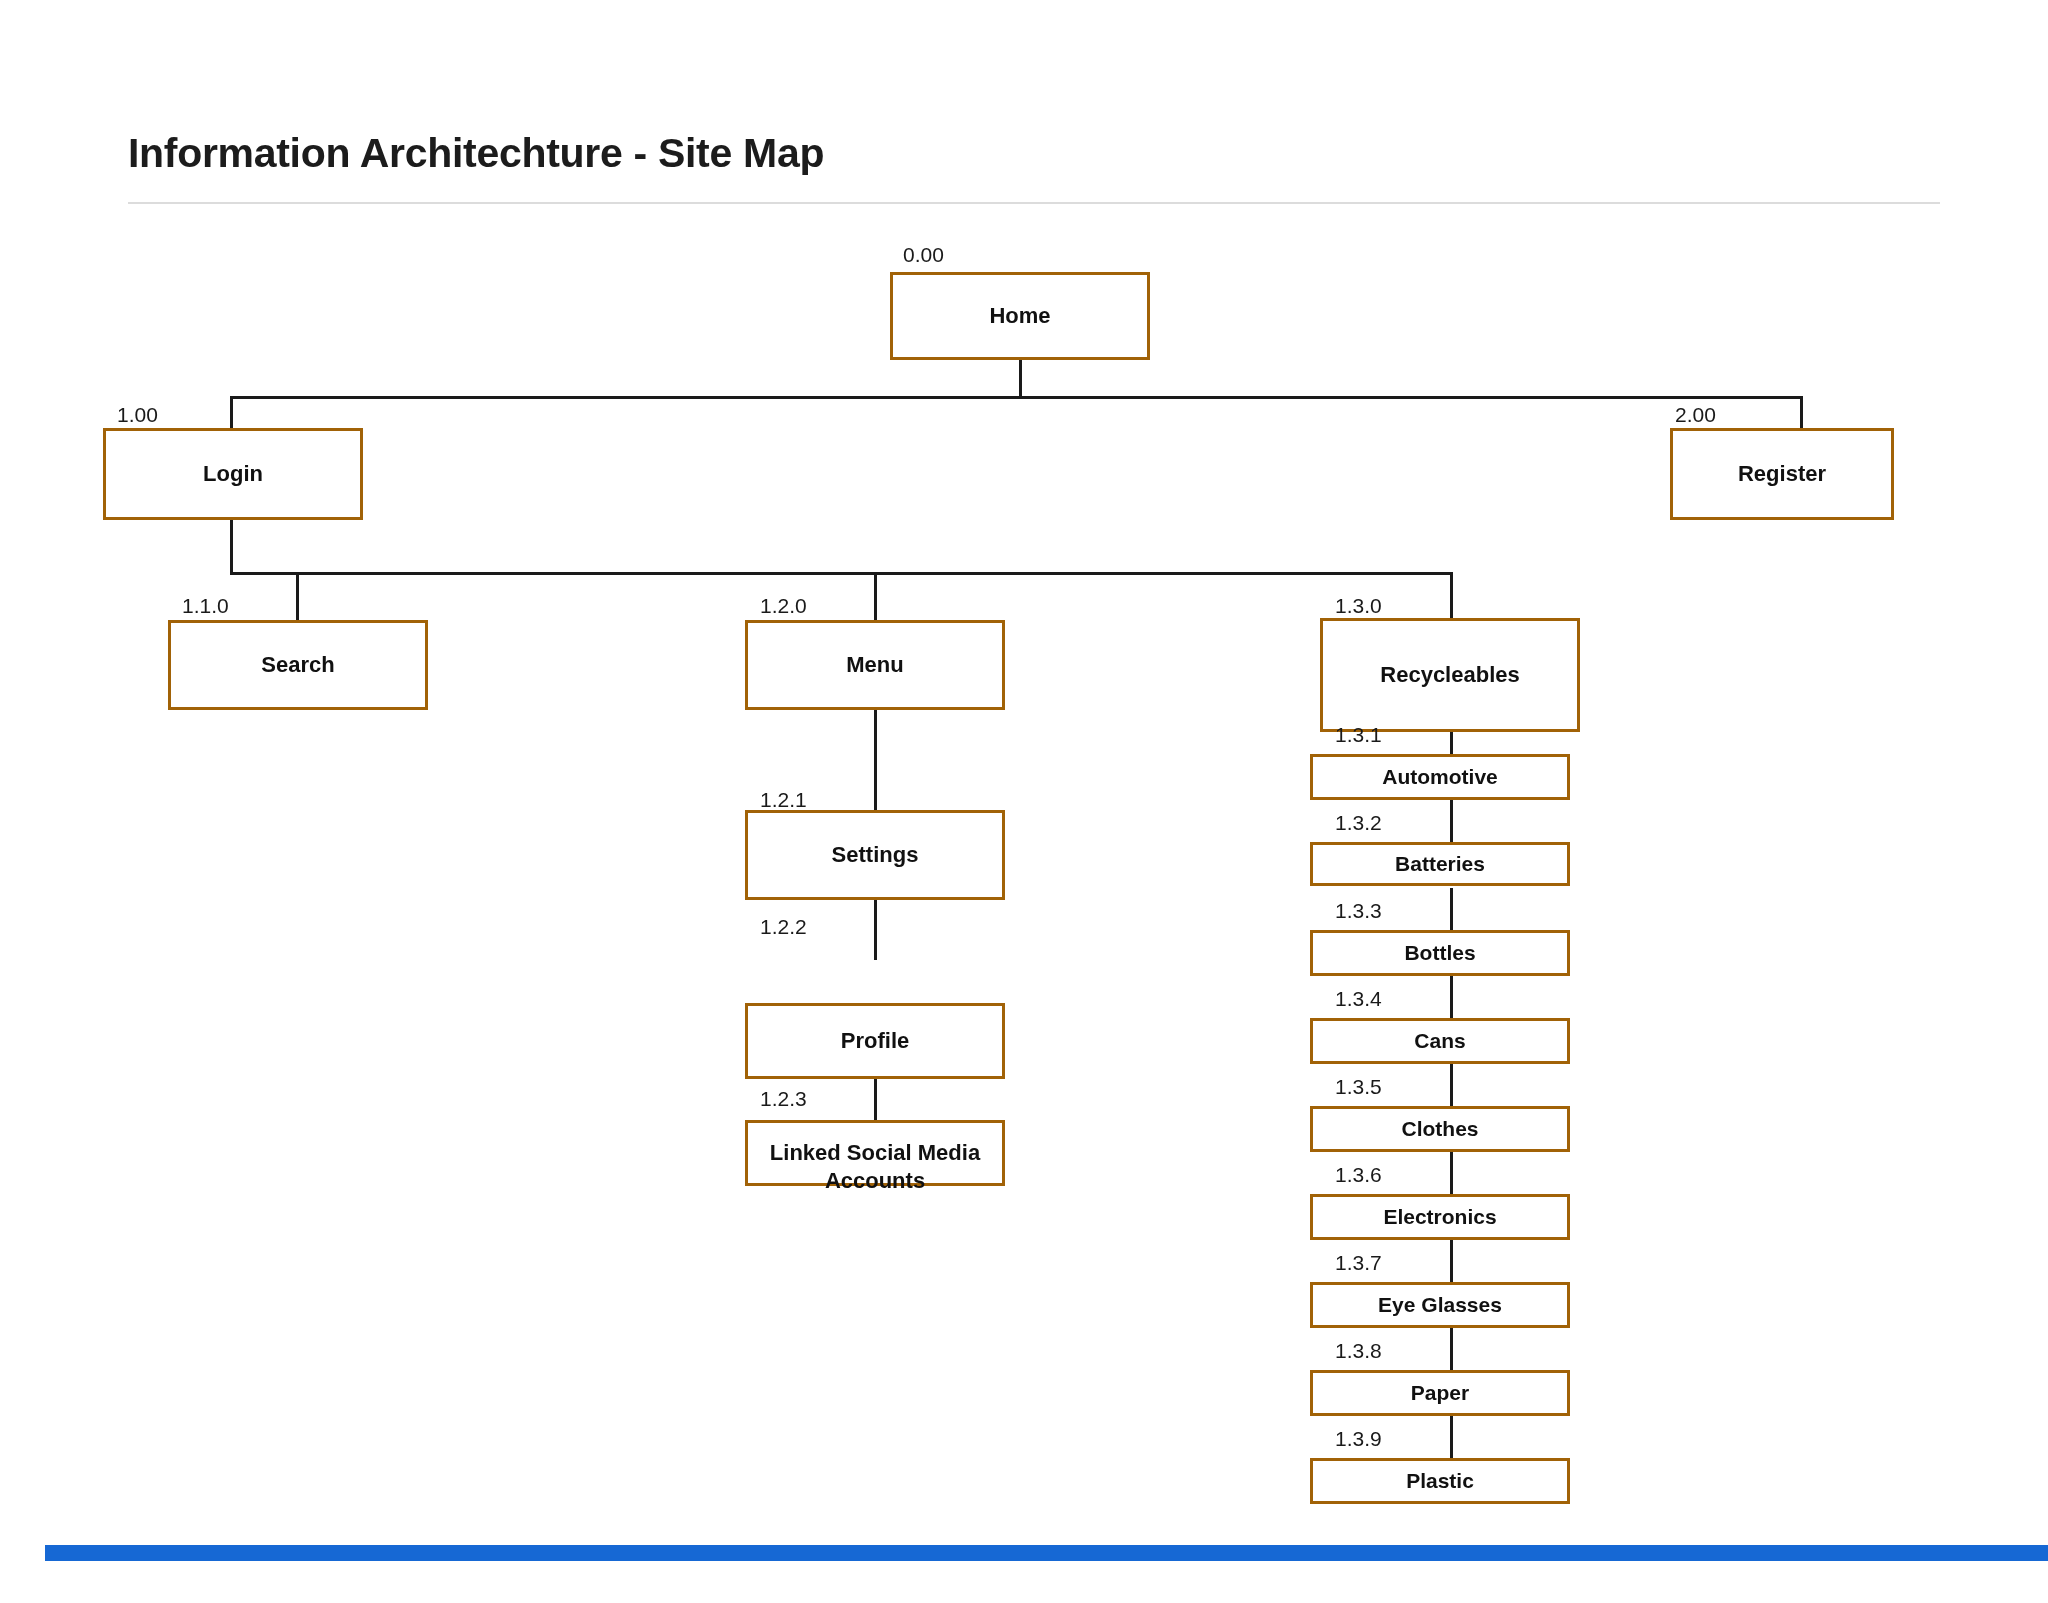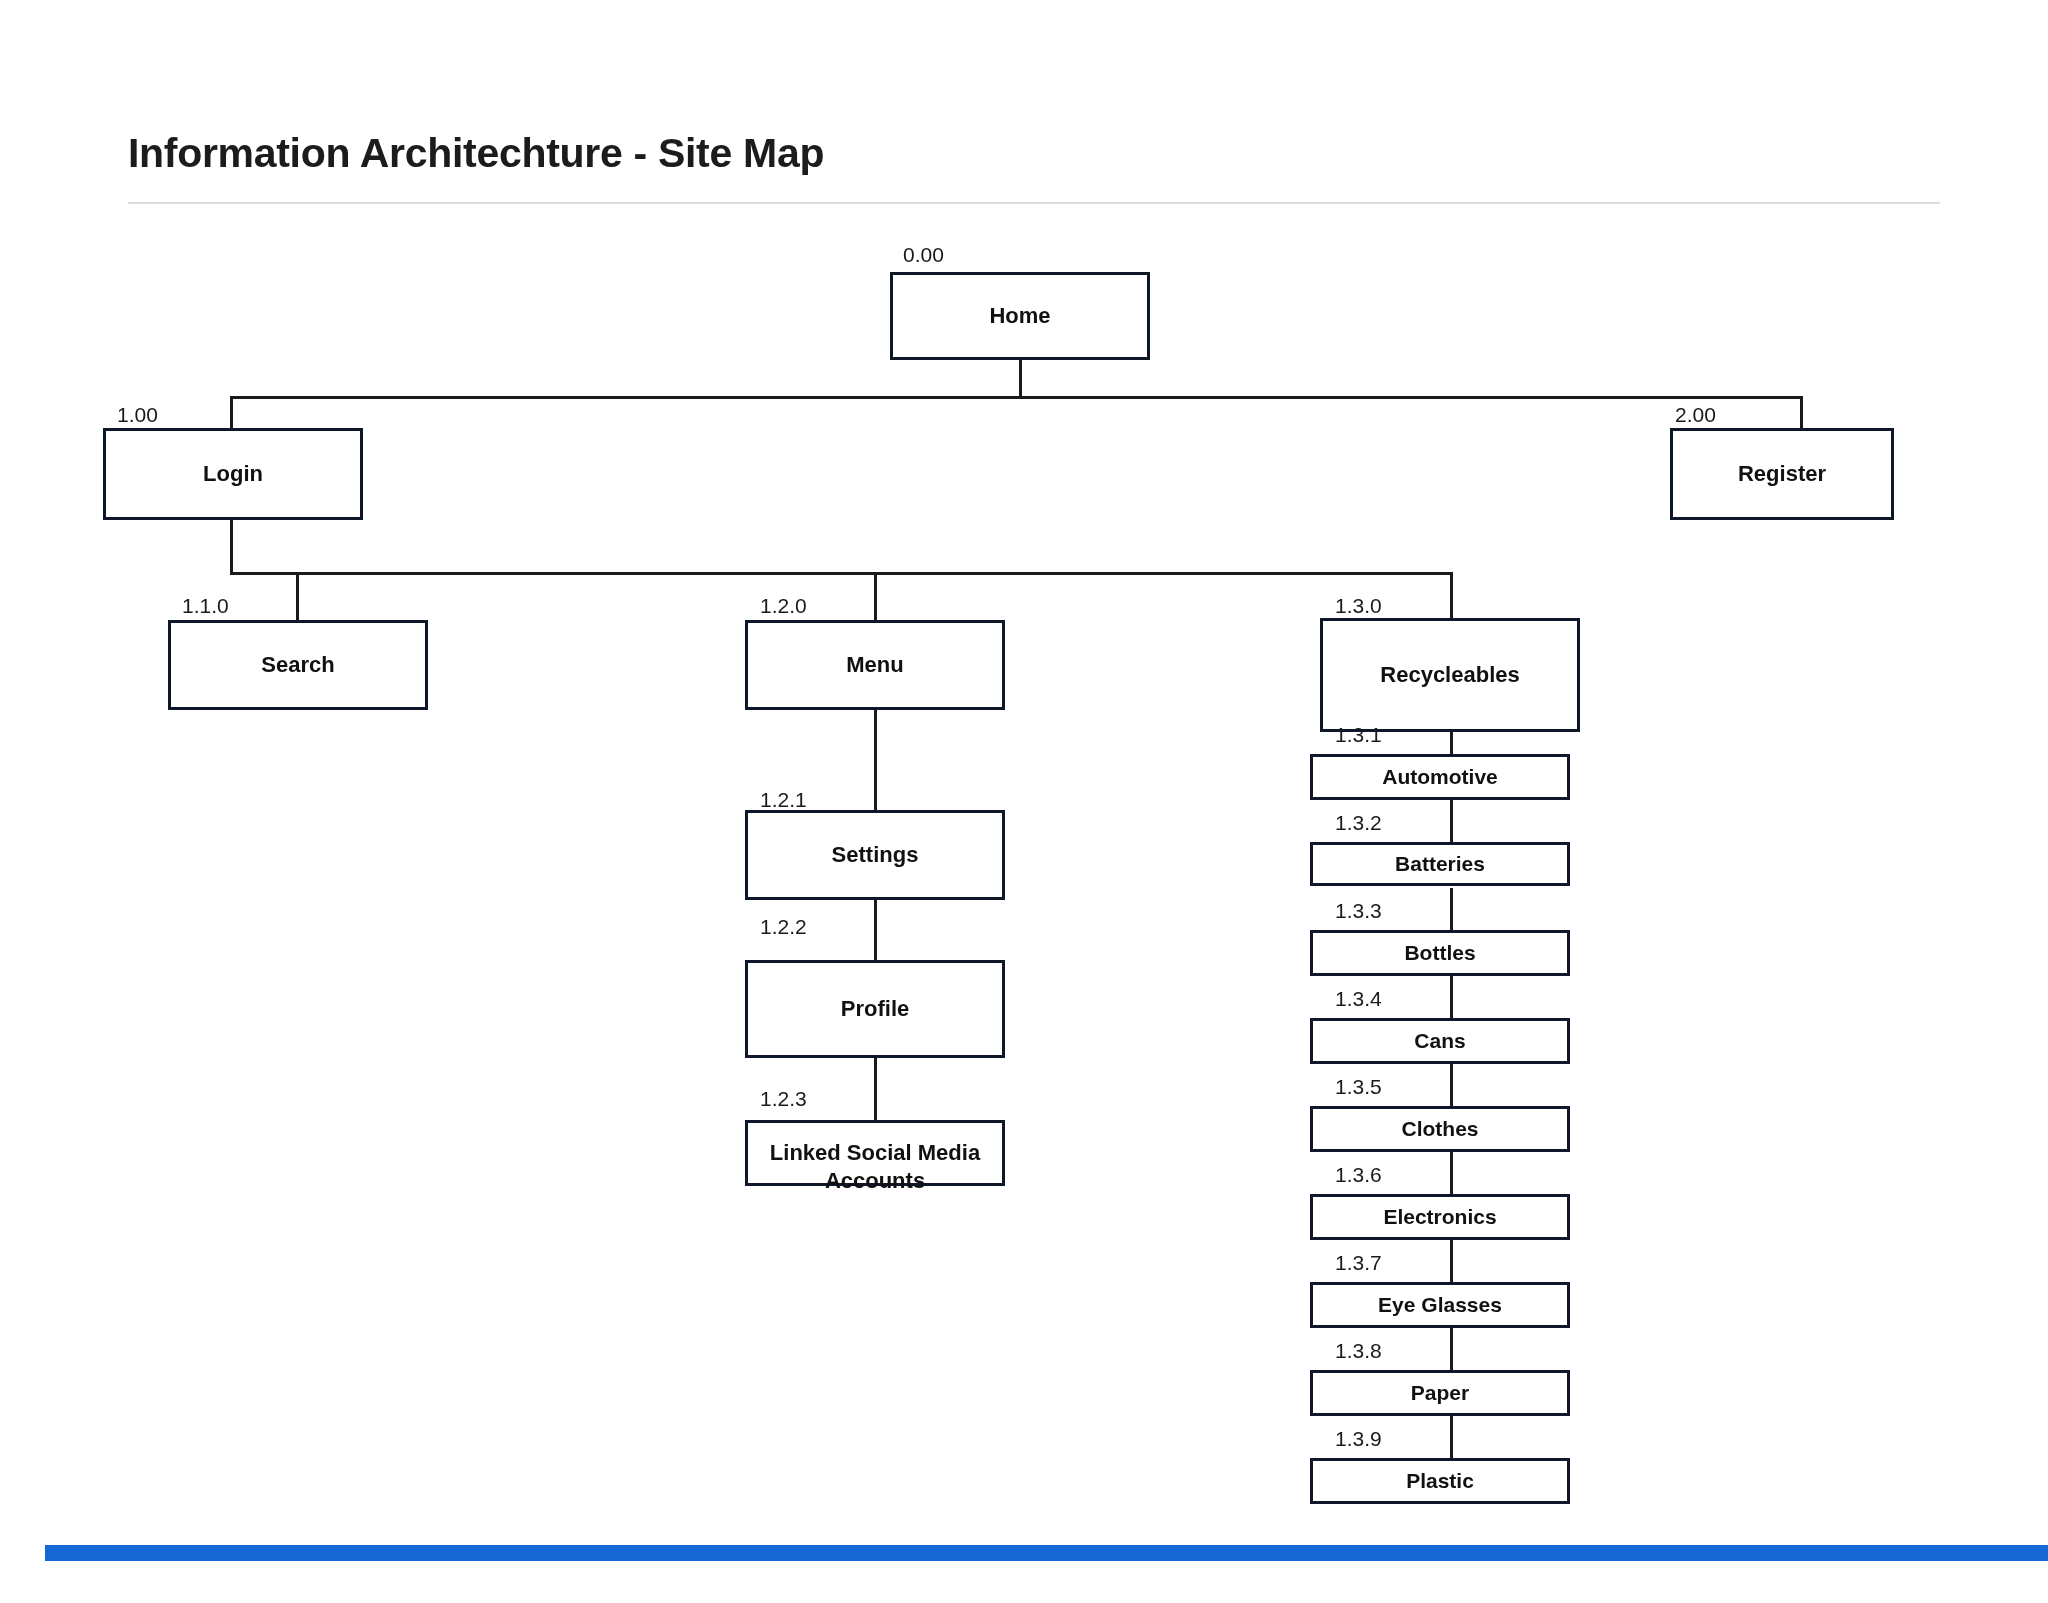--- a/index.html
+++ b/index.html
@@ -47,21 +47,21 @@
     top: 1545px;
     width: 2003px;
     height: 16px;
     background: #1668d4;
   }
 
   
   .node {
     position: absolute;
     box-sizing: border-box;
-    border: 3px solid #0f172a;
+    border: 3px solid #a16207;
     background: #ffffff;
     display: flex;
     align-items: center;
     justify-content: center;
     text-align: center;
     font-weight: bold;
     font-size: 21px;
     line-height: 1.25;
     color: #111111;
     z-index: 3;
@@ -152,21 +152,21 @@
   <div class="node tall" style="left:745px; top:620px; width:260px; height:90px;">
     <span>Menu</span>
   </div>
 
   <div class="node-label" style="left:760px; top:788px;">1.2.1</div>
   <div class="node tall" style="left:745px; top:810px; width:260px; height:90px;">
     <span>Settings</span>
   </div>
 
   <div class="node-label" style="left:760px; top:915px;">1.2.2</div>
-  <div class="node tall" style="left:745px; top:960px; width:260px; height:98px;">
+  <div class="node tall" style="left:745px; top:1003px; width:260px; height:76px;">
     <span>Profile</span>
   </div>
 
   <div class="node-label" style="left:760px; top:1087px;">1.2.3</div>
   <div class="node tall wrap" style="left:745px; top:1120px; width:260px; height:66px;">
     <span>Linked Social Media Accounts</span>
   </div>
 
   <div class="node-label" style="left:1335px; top:594px;">1.3.0</div>
   <div class="node tall" style="left:1320px; top:618px; width:260px; height:114px;">

